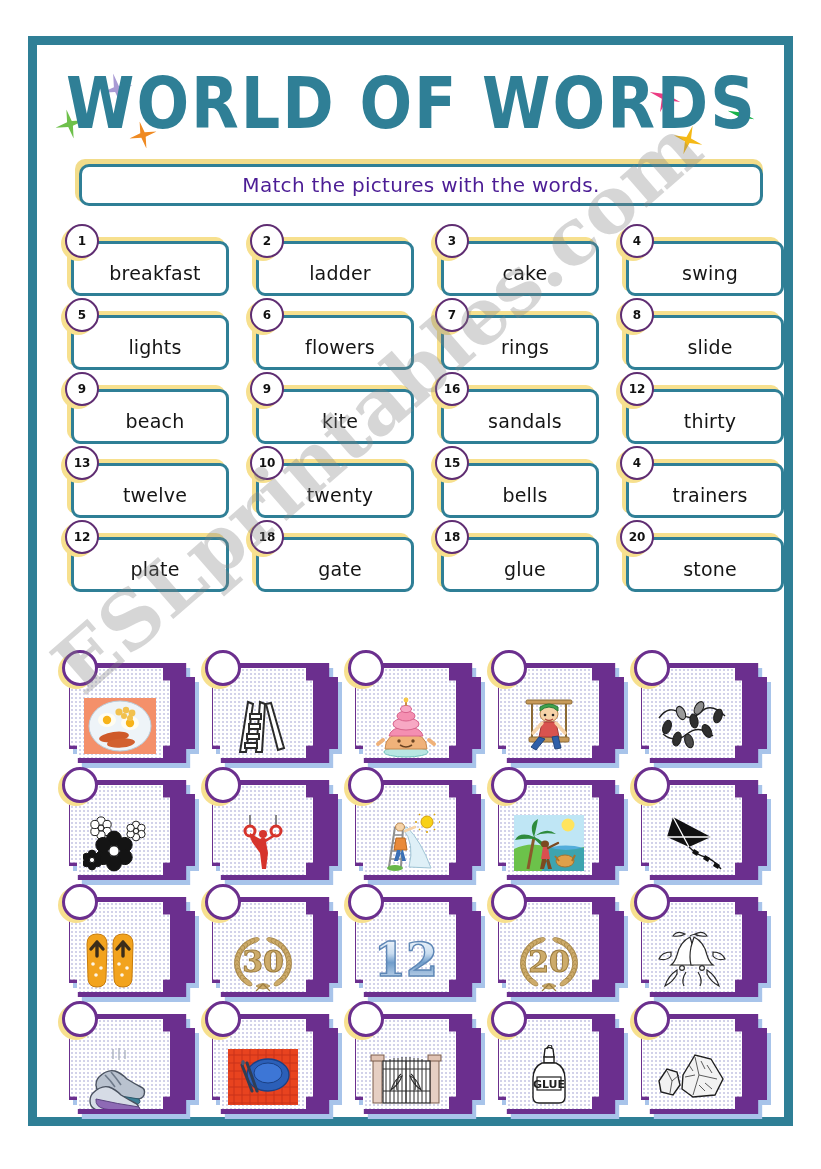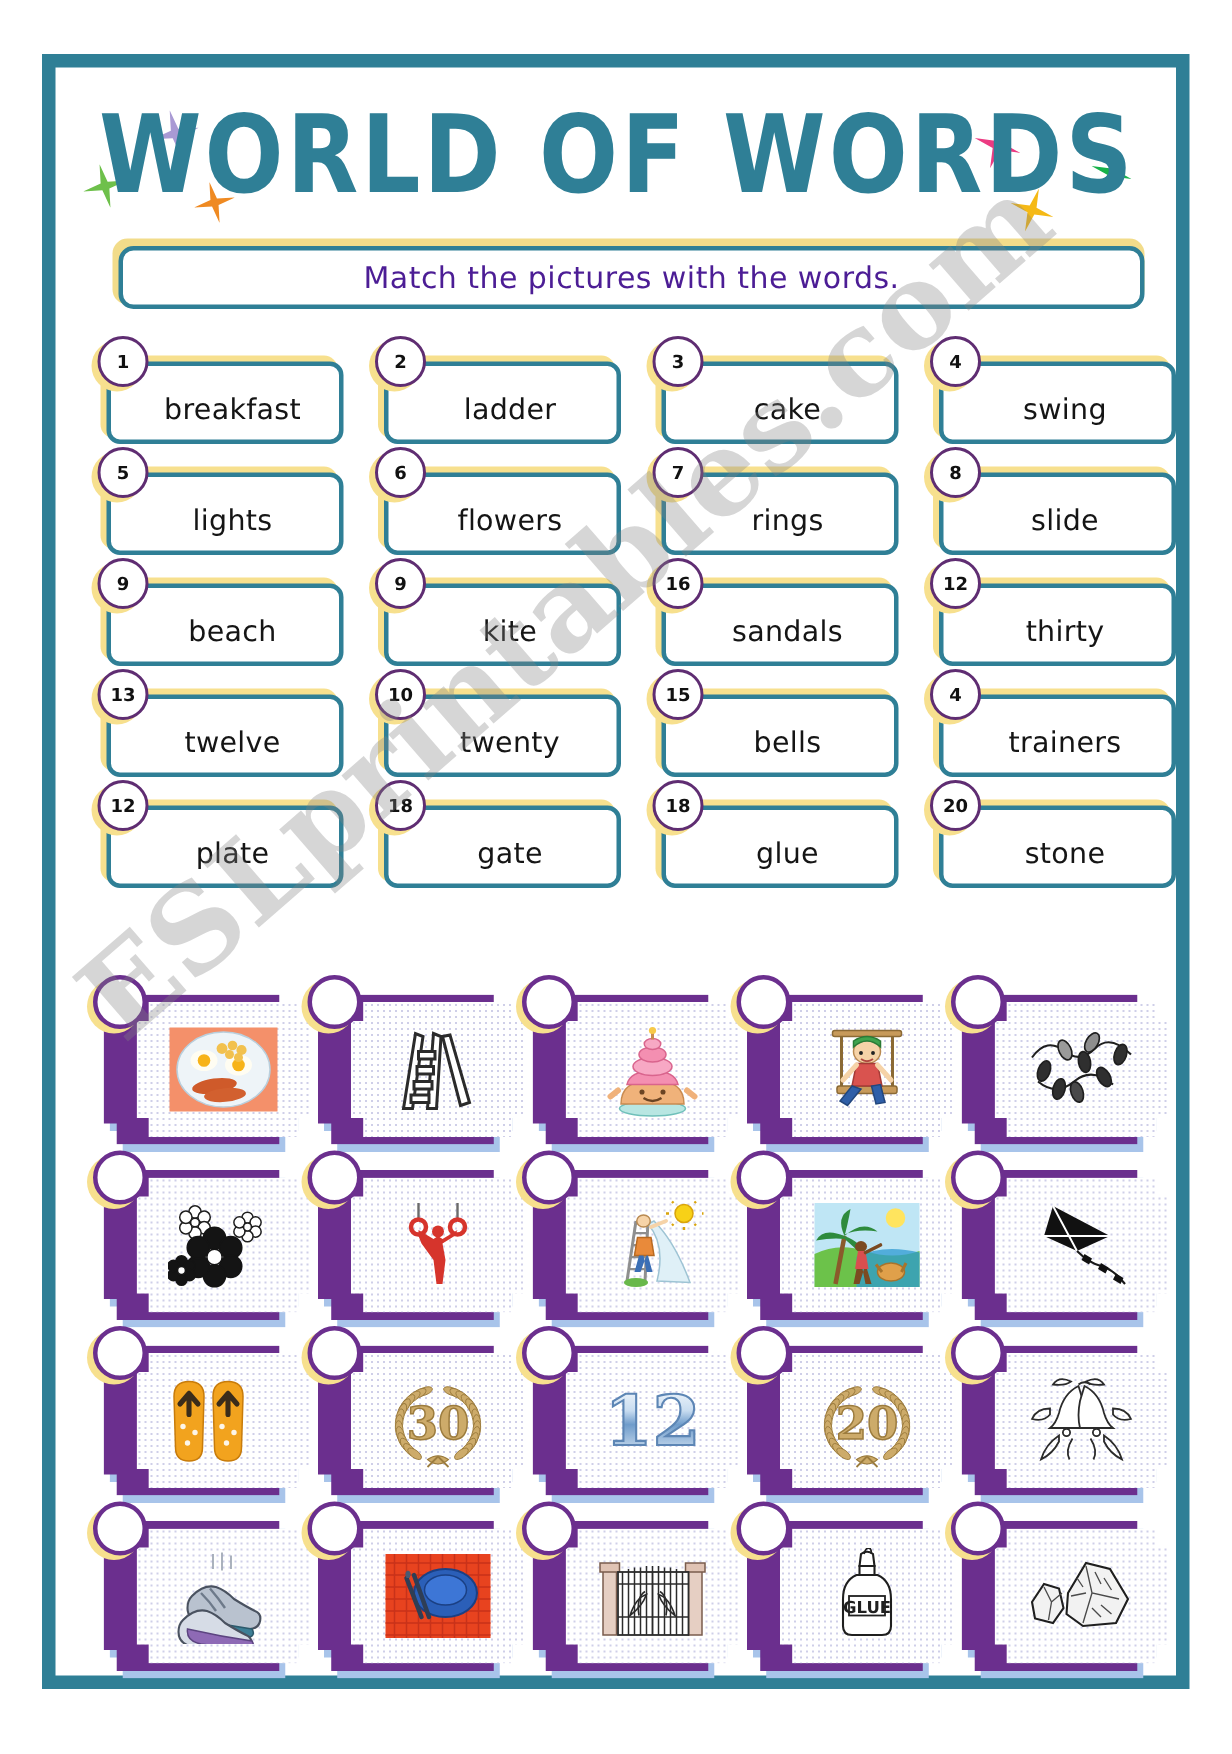--- a/index.html
+++ b/index.html
@@ -71,27 +71,27 @@
   .prow{position:relative;height:117px;}
   .pcard{position:absolute;top:6px;width:126px;height:100px;}
   .pcard .pshadow{position:absolute;left:4px;top:5px;width:126px;height:100px;
       background:#a8c4ea;
       clip-path:polygon(0% 14%,7% 14%,7% 0%,93% 0%,93% 14%,100% 14%,
                         100% 86%,93% 86%,93% 100%,7% 100%,7% 86%,0% 86%);}
   .pcard .pouter{position:absolute;left:0;top:0;width:126px;height:100px;
       background:#6b2f8e;
       clip-path:polygon(0% 14%,7% 14%,7% 0%,93% 0%,93% 14%,100% 14%,
                         100% 86%,93% 86%,93% 100%,7% 100%,7% 86%,0% 86%);}
-  .pcard .pinner{position:absolute;left:22px;top:5px;width:116px;height:90px;
+  .pcard .pinner{position:absolute;left:1px;top:5px;width:100px;height:90px;
       background:#ffffff;
       background-image:radial-gradient(#cfcfe8 0.7px, transparent 0.8px);
       background-size:4px 4px;
       clip-path:polygon(0% 14%,7% 14%,7% 0%,93% 0%,93% 14%,100% 14%,
                         100% 86%,93% 86%,93% 100%,7% 100%,7% 86%,0% 86%);
-      display:flex;align-items:center;justify-content:center;overflow:hidden;}
+      display:flex;align-items:flex-end;justify-content:center;overflow:hidden;}
   .pcard .pglow{position:absolute;left:-11px;top:-10px;width:36px;height:36px;
                 border-radius:50%;background:#f7e08e;}
   .pcard .pcirc{position:absolute;left:-7px;top:-13px;width:36px;height:36px;
                 border-radius:50%;background:#ffffff;border:3px solid #6b2f8e;
                 box-sizing:border-box;z-index:6;}
   .pcard svg{display:block;}
 
   .label-hidden{position:absolute;width:1px;height:1px;overflow:hidden;
                 clip:rect(0 0 0 0);white-space:nowrap;}
 </style>

